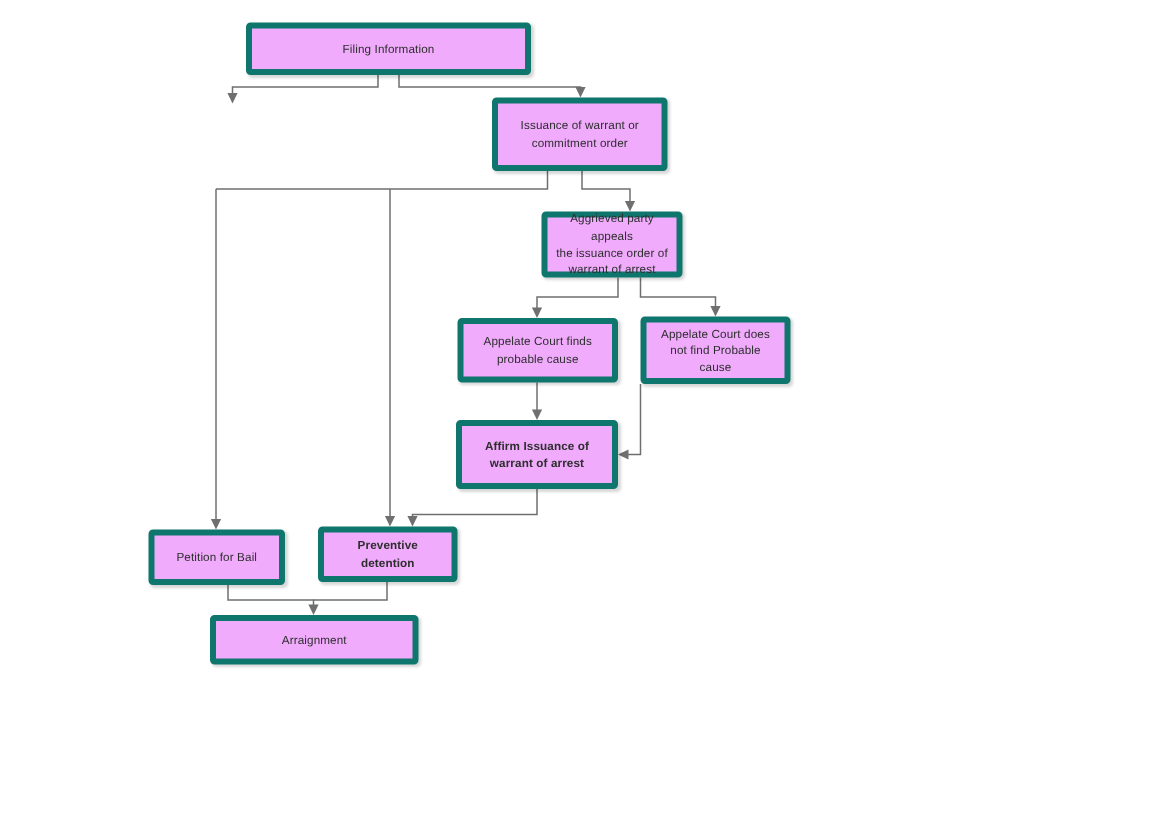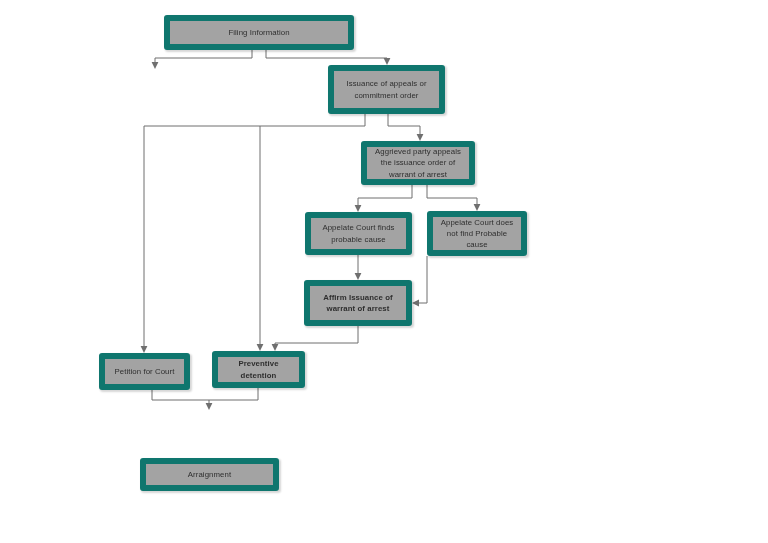--- a/index.html
+++ b/index.html
@@ -11,22 +11,22 @@
     position: relative;
     width: 768px;
     height: 543px;
     background: #ffffff;
     font-family: "Liberation Sans", sans-serif;
     overflow: hidden;
   }
   .node {
     position: absolute;
     box-sizing: border-box;
-    background: #a3a3a3;
-    border: 6px solid #0f766e;
+    background: #f0abfc;
+    border: 4px solid #0f766e;
     border-radius: 3px;
     display: flex;
     align-items: center;
     justify-content: center;
     text-align: center;
     color: #2e2e2e;
     font-size: 7.8px;
     line-height: 1.45;
     letter-spacing: 0.01em;
     padding: 2px 5px;
@@ -118,37 +118,37 @@
 
     <g>
       <path d="M 258,388 L 258,400 L 209,400"></path>
     </g>
 
   </svg>
 
   <div class="node" style="left:164px; top:15px; width:190px; height:35px;">Filing Information</div>
 
 
-  <div class="node" style="left:328px; top:65px; width:117px; height:49px;">Issuance of appeals or
+  <div class="node" style="left:328px; top:65px; width:117px; height:49px;">Issuance of warrant or
 commitment order</div>
 
-  <div class="node" style="left:361px; top:141px; width:114px; height:44px;">Aggrieved party appeals
+  <div class="node" style="left:361px; top:141px; width:94px; height:44px;">Aggrieved party appeals
 the issuance order of
 warrant  of arrest</div>
 
   <div class="node" style="left:305px; top:212px; width:107px; height:43px;">Appelate Court finds
 probable cause</div>
 
   <div class="node" style="left:427px; top:211px; width:100px; height:45px;">Appelate Court does
 not find Probable
 cause</div>
 
   <div class="node" style="left:304px; top:280px; width:108px; height:46px;font-weight:bold;">Affirm Issuance of
 warrant of arrest</div>
 
-  <div class="node" style="left:99px; top:353px; width:91px; height:37px;">Petition for Court</div>
+  <div class="node" style="left:99px; top:353px; width:91px; height:37px;">Petition for Bail</div>
 
   <div class="node" style="left:212px; top:351px; width:93px; height:37px;font-weight:bold;">Preventive
 detention</div>
 
-  <div class="node" style="left:140px; top:410px; width:139px; height:33px;margin-top:48px;">Arraignment</div>
+  <div class="node" style="left:140px; top:410px; width:139px; height:33px;">Arraignment</div>
 
 </div>
 
 </body></html>

